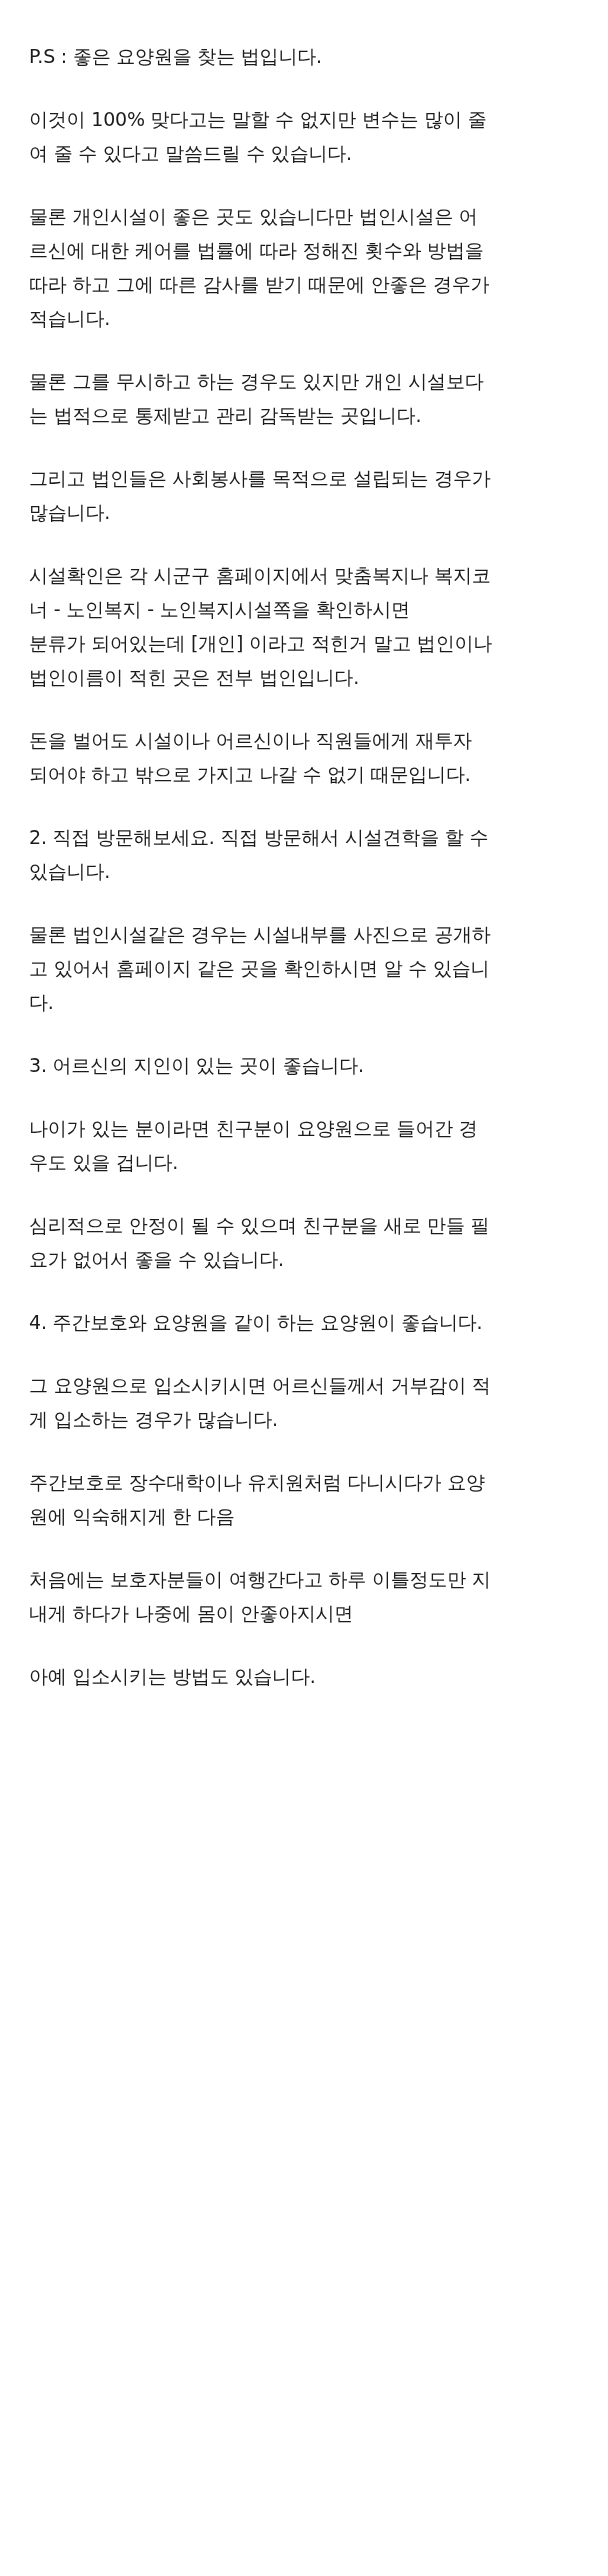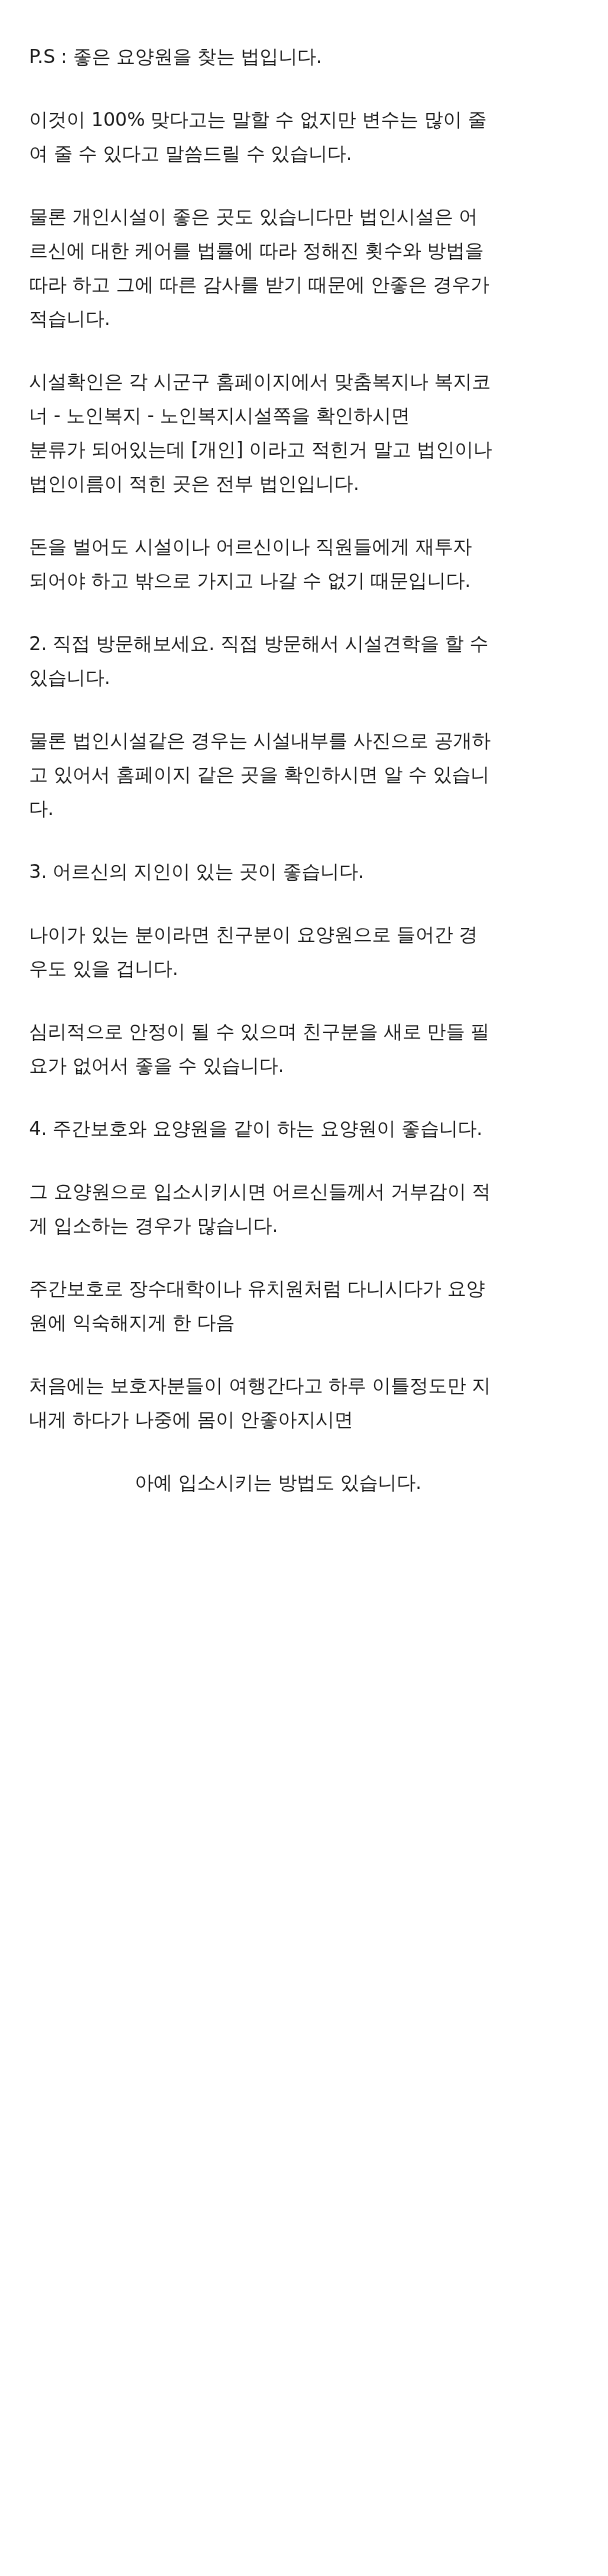--- a/index.html
+++ b/index.html
@@ -27,34 +27,37 @@
     line-height: 34px;
     letter-spacing: -0.2px;
     color: #1b1b1b;
     margin: 0 0 29px 0;
     word-break: keep-all;
     white-space: pre-wrap;
     max-width: 551px;
   }
   .para:last-child {
     margin-bottom: 16px;
-    text-align: center;
   }
 </style>
 </head>
 <body>
 
 <div class="page">
   <p class="para">P.S : 좋은 요양원을 찾는 법입니다.</p>
   <p class="para">이것이 100% 맞다고는 말할 수 없지만 변수는 많이 줄
 여 줄 수 있다고 말씀드릴 수 있습니다.</p>
   <p class="para">물론 개인시설이 좋은 곳도 있습니다만 법인시설은 어
 르신에 대한 케어를 법률에 따라 정해진 횟수와 방법을
 따라 하고 그에 따른 감사를 받기 때문에 안좋은 경우가
 적습니다.</p>
+  <p class="para">물론 그를 무시하고 하는 경우도 있지만 개인 시설보다
+는 법적으로 통제받고 관리 감독받는 곳입니다.</p>
+  <p class="para">그리고 법인들은 사회봉사를 목적으로 설립되는 경우가
+많습니다.</p>
   <p class="para">시설확인은 각 시군구 홈페이지에서 맞춤복지나 복지코
 너 - 노인복지 - 노인복지시설쪽을 확인하시면
 분류가 되어있는데 [개인] 이라고 적힌거 말고 법인이나
 법인이름이 적힌 곳은 전부 법인입니다.</p>
   <p class="para">돈을 벌어도 시설이나 어르신이나 직원들에게 재투자
 되어야 하고 밖으로 가지고 나갈 수 없기 때문입니다.</p>
   <p class="para">2. 직접 방문해보세요. 직접 방문해서 시설견학을 할 수
 있습니다.</p>
   <p class="para">물론 법인시설같은 경우는 시설내부를 사진으로 공개하
 고 있어서 홈페이지 같은 곳을 확인하시면 알 수 있습니

